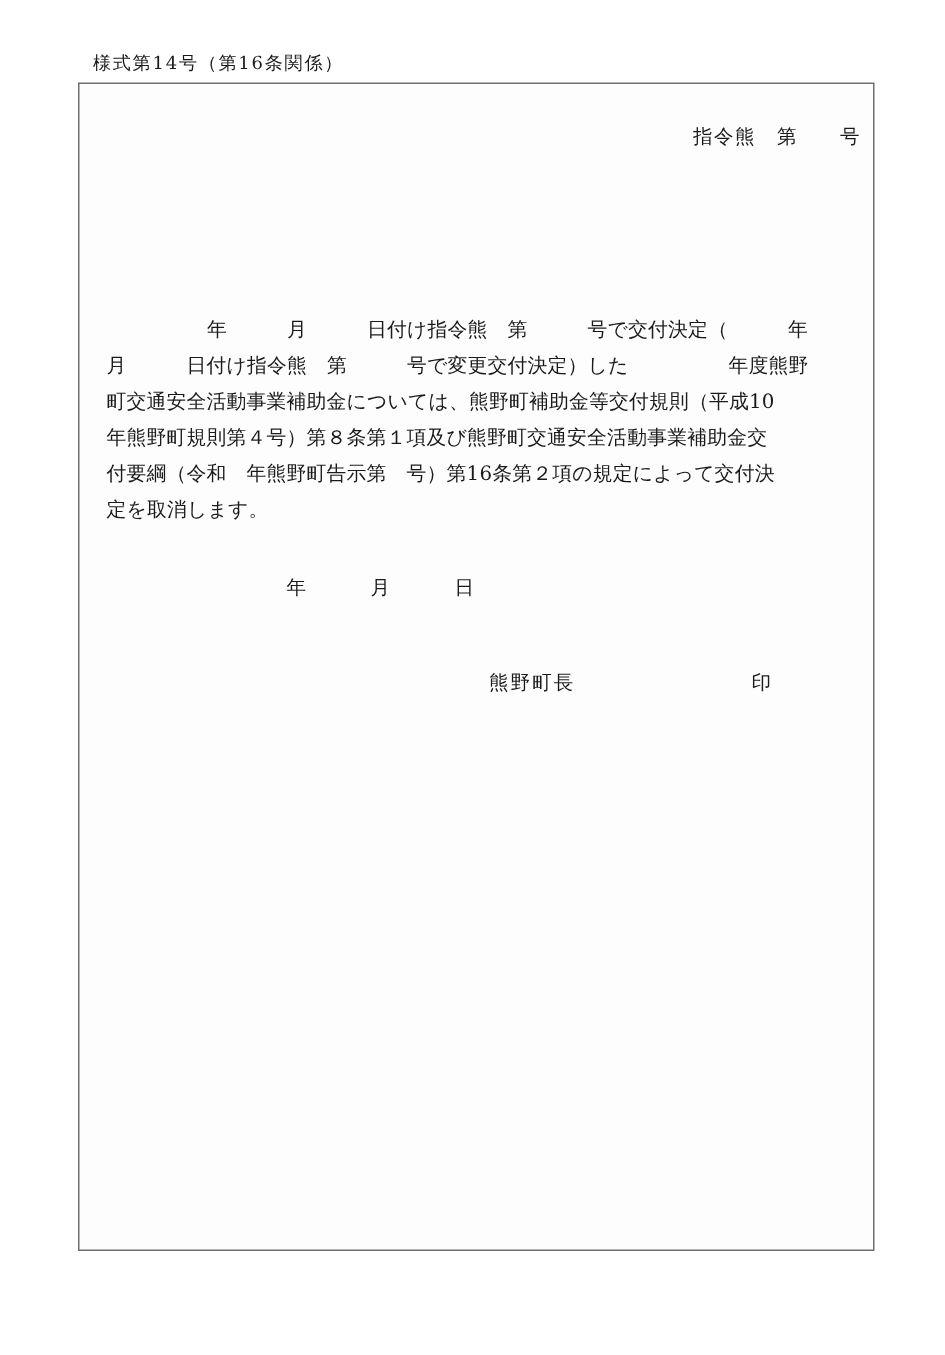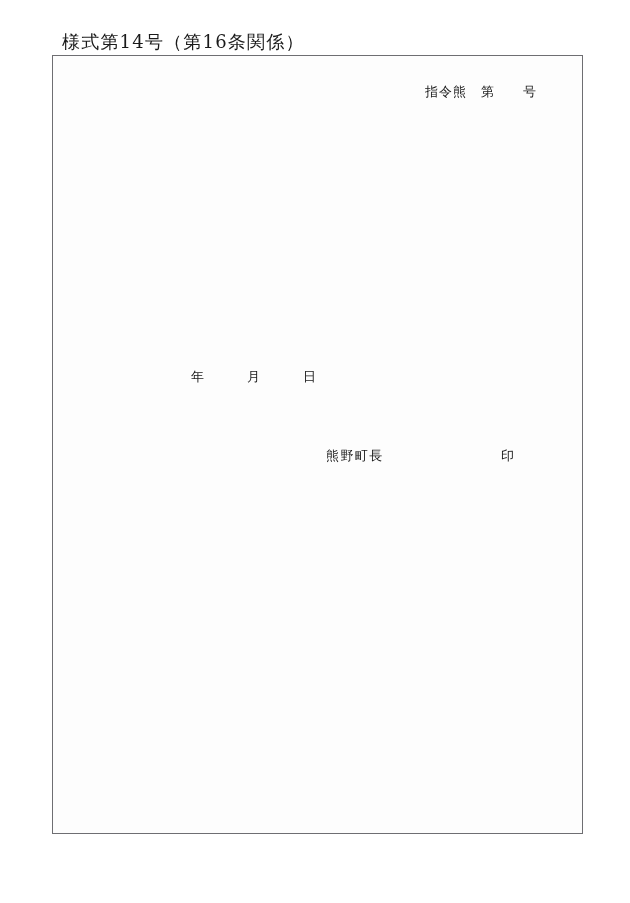--- a/index.html
+++ b/index.html
@@ -14,42 +14,42 @@
     font-family: "DejaVu Serif", "Liberation Serif", serif;
     color: #1a1a1a;
     overflow: hidden;
   }
 
   
   .form-no {
     position: absolute;
     left: 62px;
     top: 32px;
-    font-size: 18px;
+    font-size: 12px;
     letter-spacing: 1.2px;
     white-space: pre;
     line-height: 20px;
   }
 
   
   .frame {
     position: absolute;
     left: 52px;
     top: 55px;
     width: 531px;
     height: 779px;
     border: 1px solid #6e6e72;
     box-sizing: border-box;
     background: #fdfdfd;
   }
 
   
   .doc-number {
     position: absolute;
-    left: 372px;
+    left: 409px;
     top: 27px;
     width: 125px;
     font-size: 13px;
     letter-spacing: 1px;
     white-space: pre;
     line-height: 18px;
   }
 
   
   .fields {
@@ -96,21 +96,21 @@
     height: 24px;
   }
   .body-line.indent {
     padding-left: 67px;
   }
 
   
   .date-line {
     position: absolute;
     left: 138px;
-    top: 311px;
+    top: 327px;
     font-size: 13px;
     letter-spacing: 1px;
     white-space: pre;
     line-height: 20px;
   }
 
   
   .signer-line {
     position: absolute;
     left: 273px;
@@ -132,20 +132,28 @@
 </head>
 <body>
 
 <div class="form-no">様式第14号（第16条関係）</div>
 
 <div class="frame">
 
   <div class="doc-number">指令熊　第　　号</div>
 
 
+  <div class="body-text">
+    <div class="body-line indent">年　　　月　　　日付け指令熊　第　　　号で交付決定（　　　年</div>
+    <div class="body-line">月　　　日付け指令熊　第　　　号で変更交付決定）した　　　　　年度熊野</div>
+    <div class="body-line">町交通安全活動事業補助金については、熊野町補助金等交付規則（平成10</div>
+    <div class="body-line">年熊野町規則第４号）第８条第１項及び熊野町交通安全活動事業補助金交</div>
+    <div class="body-line">付要綱（令和　年熊野町告示第　号）第16条第２項の規定によって交付決</div>
+    <div class="body-line">定を取消します。</div>
+  </div>
 
   <div class="date-line">年　　　月　　　日</div>
 
   <div class="signer-line">
     <span>熊野町長</span>
     <span class="signer-seal">印</span>
   </div>
 
 </div>
 

